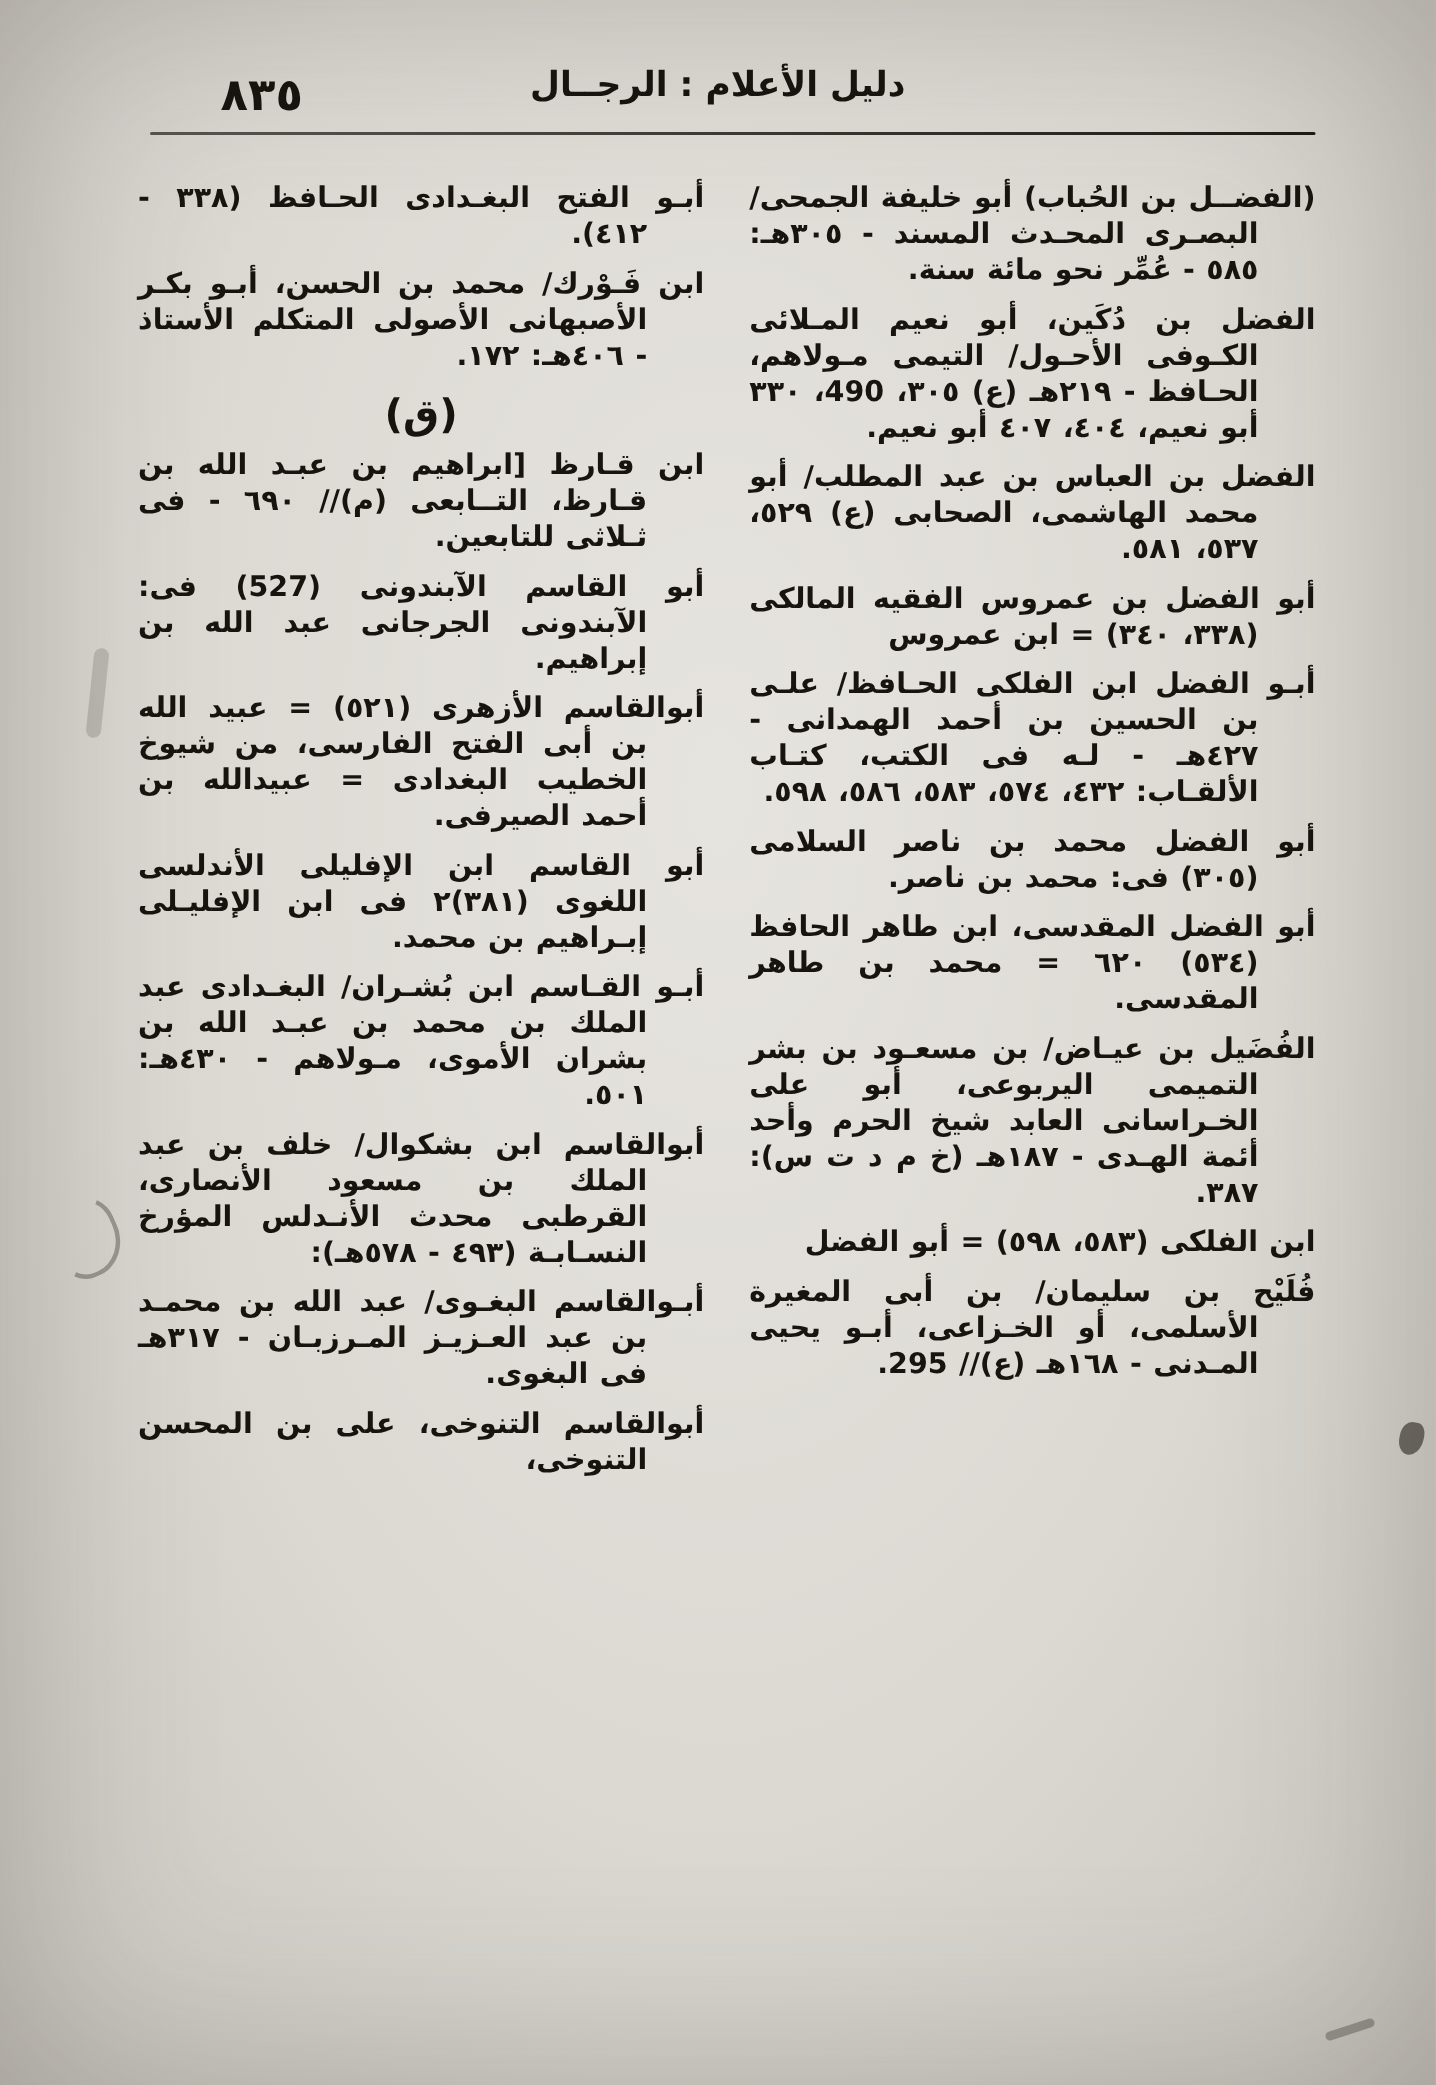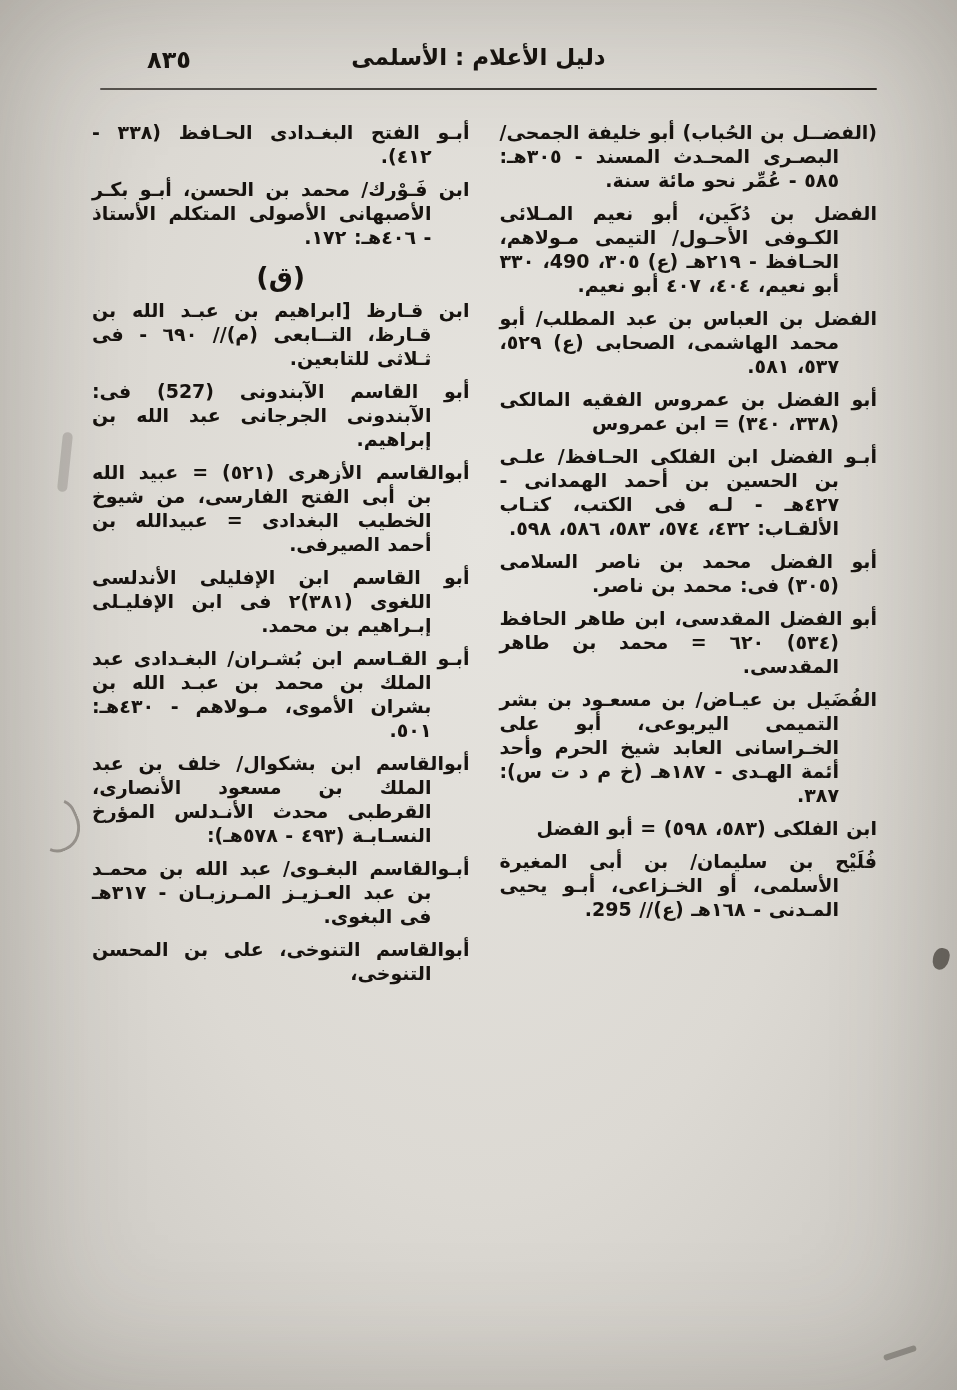--- a/index.html
+++ b/index.html
@@ -12,21 +12,21 @@
     overflow:hidden;
   }
   .page {
     position:absolute; inset:0;
     background: radial-gradient(ellipse at 50% 38%, #e6e4df 0%, #dcd9d3 55%, #c8c5bf 100%);
     box-shadow: inset 0 0 140px rgba(70,62,52,.28);
   }
   .header { position:absolute; top:42px; left:85px; right:85px; height:42px; direction:rtl; }
   .page-number {
     position:absolute; left:62px; top:4px;
-    font-size:24px; font-weight:bold; letter-spacing:2px;
+    font-size:30px; font-weight:bold; letter-spacing:2px;
   }
   .title {
     position:absolute; left:0; right:0; top:2px;
     text-align:center; font-size:23px; font-weight:bold;
   }
   .rule {
     position:absolute; top:88px; left:100px; right:80px; height:2px;
     background:linear-gradient(to right, rgba(20,16,12,.65), rgba(20,16,12,.95));
     border-radius:1px;
   }
@@ -67,21 +67,21 @@
     transform:rotate(6deg);
   }
 </style>
 </head>
 <body>
 
 <div class="page">
 
   <div class="header">
     <span class="page-number">٨٣٥</span>
-    <div class="title">دليل الأعلام : الأسلمى</div>
+    <div class="title">دليل الأعلام : الرجــال</div>
   </div>
 
   <div class="rule"></div>
 
   <div class="columns">
 
     <div class="col">
       <p class="entry">(الفضــل بن الحُباب) أبو خليفة الجمحى/ البصـرى المحـدث المسند - ٣٠٥هـ: ٥٨٥ - عُمِّر نحو مائة سنة.</p>
       <p class="entry">الفضل بن دُكَين، أبو نعيم المـلائى الكـوفى الأحـول/ التيمى مـولاهم، الحـافظ - ٢١٩هـ (ع) ٣٠٥، 490، ٣٣٠ أبو نعيم، ٤٠٤، ٤٠٧ أبو نعيم.</p>
       <p class="entry">الفضل بن العباس بن عبد المطلب/ أبو محمد الهاشمى، الصحابى (ع) ٥٢٩، ٥٣٧، ٥٨١.</p>

